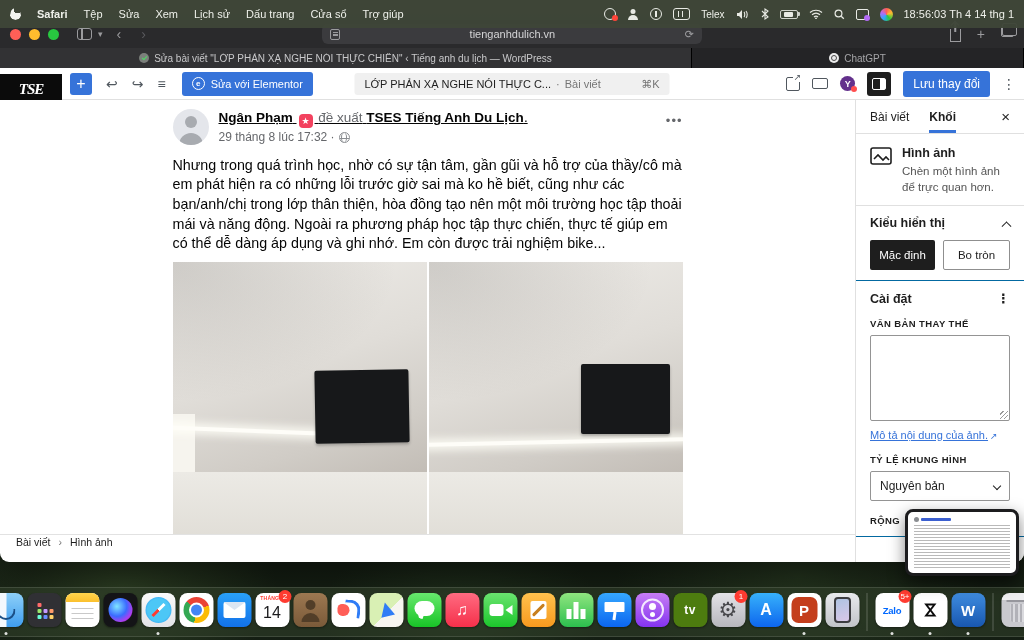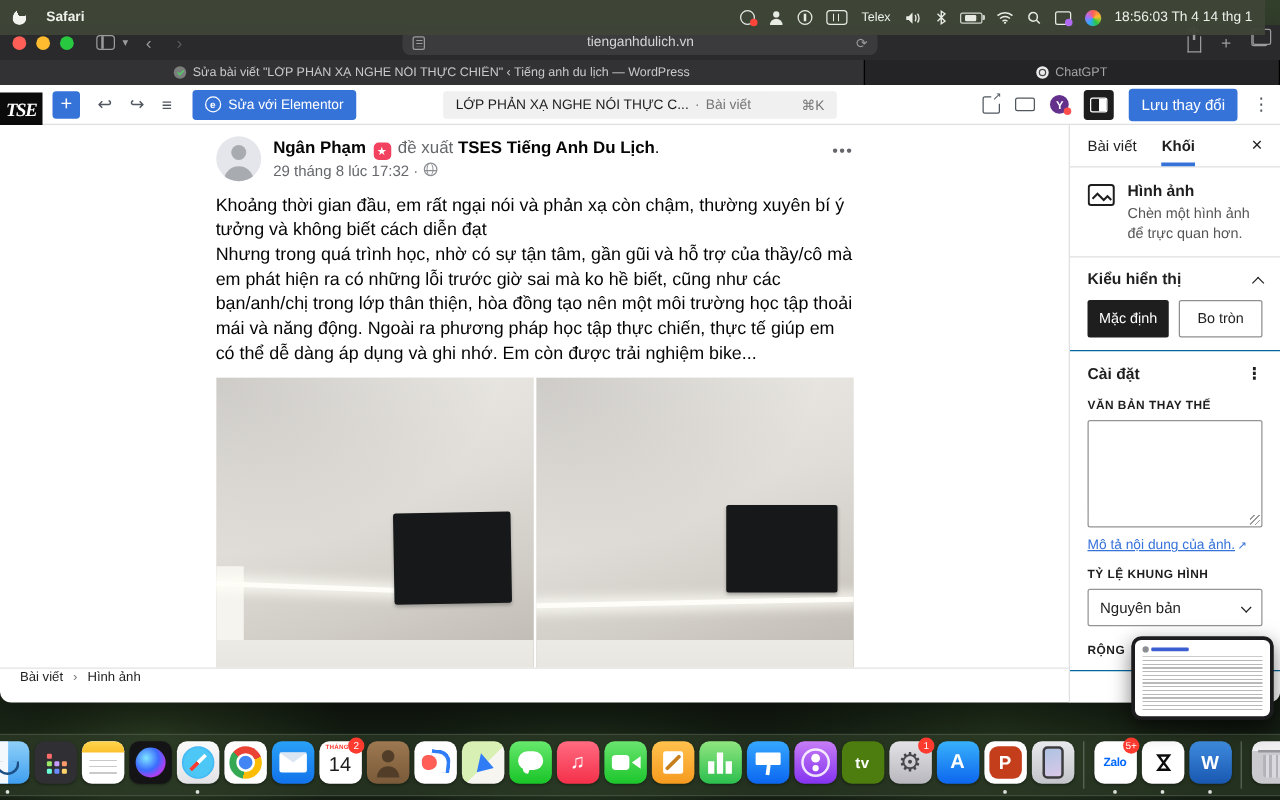--- a/index.html
+++ b/index.html
@@ -7,21 +7,21 @@
     font-family:"Liberation Sans","DejaVu Sans",sans-serif; }
   body { position:relative;
     background:
       radial-gradient(220px 140px at 12% 92%, rgba(70,96,52,.55), transparent 70%),
       radial-gradient(260px 160px at 78% 90%, rgba(58,82,46,.5), transparent 70%),
       radial-gradient(200px 120px at 45% 96%, rgba(44,66,38,.6), transparent 70%),
       linear-gradient(180deg,#33402c 0%,#27331f 45%,#1b2618 78%,#141e13 100%);
   }
 
   
-  .menubar { position:absolute; top:0; left:0; right:12px; height:28px;
+  .menubar { position:absolute; top:0; left:0; right:0; height:28px;
     background:rgba(62,70,56,.96); display:flex; align-items:center;
     color:#eef0ea; font-size:11px; padding:0 10px; z-index:50; }
   .mb-left { display:flex; align-items:center; gap:16px; }
   .apple-logo { width:11px; height:12px; background:#f2f3ef; border-radius:45% 45% 50% 50%/60% 60% 40% 40%;
     -webkit-mask:radial-gradient(circle at 70% 10%, transparent 4px, #000 0); display:inline-block; }
   .menu-item { cursor:default; white-space:nowrap; }
   .menu-item.app { font-weight:700; }
   .mb-right { margin-left:auto; display:flex; align-items:center; gap:11px; }
   .mb-ic { position:relative; display:inline-flex; align-items:center; justify-content:center; }
   .ic-rec { width:12px; height:12px; border:1.5px solid #e8eae4; border-radius:50%; }
@@ -93,21 +93,21 @@
   .fav-wp { width:10px; height:10px; border-radius:50%; background:#7b7f7b; position:relative; flex:0 0 auto; }
   .fav-wp::after { content:""; position:absolute; left:2.5px; top:3px; width:4px; height:2px;
     border-left:1.5px solid #4cd964; border-bottom:1.5px solid #4cd964; transform:rotate(-45deg); }
   .fav-gpt { width:10px; height:10px; border-radius:50%; background:#ececec; position:relative; flex:0 0 auto; }
   .fav-gpt::after { content:""; position:absolute; inset:2px; border-radius:50%; border:1.2px solid #4a4a4a; }
   .tab-title { overflow:hidden; text-overflow:ellipsis; max-width:640px; }
 
   
   .wp-header { height:32px; background:#fff; border-bottom:1px solid #e0e0e0; position:relative;
     display:flex; align-items:center; }
-  .tse-logo { width:34px; height:32px; background:#0b0b0b; color:#fff; display:flex; align-items:center;
+  .tse-logo { width:62px; height:32px; background:#0b0b0b; color:#fff; display:flex; align-items:center;
     justify-content:center; font-family:"Liberation Serif","DejaVu Serif",serif;
     font-style:italic; font-weight:700; font-size:15px; letter-spacing:-1px; flex:0 0 auto;margin-top:12px; }
   .wp-plus { width:22px; height:22px; margin-left:8px; border-radius:3px; background:var(--accent);
     color:#fff; font-size:16px; display:flex; align-items:center; justify-content:center; flex:0 0 auto; }
   .wp-tool { color:#50575e; font-size:14px; margin-left:14px; flex:0 0 auto; }
   .el-btn { margin-left:16px; height:24px; border-radius:3px; background:var(--accent); color:#fff;
     font-size:11px; display:flex; align-items:center; gap:6px; padding:0 10px; flex:0 0 auto; }
   .el-ic { width:13px; height:13px; border:1.5px solid #fff; border-radius:50%; display:flex;
     align-items:center; justify-content:center; font-size:8px; font-weight:700; }
   .doc-pill { position:absolute; left:50%; transform:translateX(-50%); top:5px; height:22px; width:315px;
@@ -136,26 +136,26 @@
   .editor-area { position:relative; height:462px; display:flex; }
   .canvas { width:855px; height:448px; background:#fff; position:relative; overflow:hidden; }
   .post { width:510px; margin:0 auto; position:relative; color:var(--fbtext); }
   .post-header { display:flex; margin-top:9px; }
   .avatar { width:36px; height:36px; border-radius:50%; background:#e4e6eb; position:relative; overflow:hidden; flex:0 0 auto; }
   .avatar::before { content:""; position:absolute; top:7px; left:50%; transform:translateX(-50%);
     width:12px; height:12px; border-radius:50%; background:#a8abb0; }
   .avatar::after { content:""; position:absolute; bottom:-4px; left:50%; transform:translateX(-50%);
     width:24px; height:16px; border-radius:12px 12px 0 0; background:#a8abb0; }
   .ph-text { margin-left:10px; line-height:1.3; }
-  .name-line { font-size:13.5px; }
+  .name-line { font-size:13.5px;text-decoration:underline; }
   .name-line b { font-weight:700; }
   .rec-badge { display:inline-block; width:14px; height:14px; background:#f3425f; border-radius:4px;
     color:#fff; font-size:9px; line-height:14px; text-align:center; vertical-align:-2px; margin:0 2px; }
   .action { color:var(--fbmuted); }
-  .time-line { font-size:12px; color:var(--fbmuted); margin-top:2px; display:flex; gap:4px; }
+  .time-line { font-size:12px; color:var(--fbmuted); margin-top:2px; display:flex; align-items:center; gap:4px; }
   .globe { width:11px; height:11px; border:1.2px solid #8a8d91; border-radius:50%; position:relative; display:inline-block; }
   .globe::before { content:""; position:absolute; left:0; right:0; top:50%; height:1px; background:#8a8d91; }
   .globe::after { content:""; position:absolute; left:50%; top:0; bottom:0; width:4px; transform:translateX(-50%);
     border-left:1px solid #8a8d91; border-right:1px solid #8a8d91; border-radius:50%; }
   .post-more { margin-left:auto; color:var(--fbmuted); font-size:13px; letter-spacing:1px; padding-top:4px; }
   .post-body { margin-top:10px; font-size:14.3px; line-height:1.38; }
   .post-body p { margin:0; }
   .see-more { font-weight:700; }
   .photos { display:flex; gap:2px; margin-top:8px; height:292px; }
   .photo { flex:1; position:relative; overflow:hidden;
@@ -348,20 +348,29 @@
 
   :root { --accent:#3673d9; --fbtext:#050505; --fbmuted:#65676b; }
 </style>
 </head>
 <body>
 
 <div class="menubar">
   <div class="mb-left">
     <span class="apple-logo"></span>
     <span class="menu-item app">Safari</span>
+    <span id="menu-items" style="display:flex;gap:16px;">
+        <span class="menu-item">Tệp</span>
+        <span class="menu-item">Sửa</span>
+        <span class="menu-item">Xem</span>
+        <span class="menu-item">Lịch sử</span>
+        <span class="menu-item">Dấu trang</span>
+        <span class="menu-item">Cửa sổ</span>
+        <span class="menu-item">Trợ giúp</span>
+      </span>
   </div>
   <div class="mb-right">
     <span class="mb-ic ic-rec"></span>
     <span class="mb-ic ic-user"></span>
     <span class="mb-ic ic-one"></span>
     <span class="mb-ic ic-keyb"></span>
     <span class="telex-label">Telex</span>
     <svg class="mb-svg" width="14" height="11" viewBox="0 0 14 11">
         <path d="M1 4h2l3-3v9L3 7H1z" fill="#e8eae4"></path>
         <path d="M8 3c1 1 1 4 0 5M10 2c1.6 1.8 1.6 5.2 0 7" stroke="#e8eae4" stroke-width="1.1" fill="none"></path>
@@ -456,21 +465,20 @@
               <b>TSES Tiếng Anh Du Lịch</b><span>.</span>
             </div>
             <div class="time-line">
               <span>29 tháng 8 lúc 17:32 ·</span>
               <span class="globe"></span>
             </div>
           </div>
           <span class="post-more">•••</span>
         </div>
         <div class="post-body">
-          <p>Khoảng thời gian đầu, em rất ngại nói và phản xạ còn chậm, thường xuyên bí ý tưởng và không biết cách diễn đạt</p>
           <p>Nhưng trong quá trình học, nhờ có sự tận tâm, gần gũi và hỗ trợ của thầy/cô mà em phát hiện ra có những lỗi trước giờ sai mà ko hề biết, cũng như các bạn/anh/chị trong lớp thân thiện, hòa đồng tạo nên một môi trường học tập thoải mái và năng động. Ngoài ra phương pháp học tập thực chiến, thực tế giúp em có thể dễ dàng áp dụng và ghi nhớ. Em còn được trải nghiệm bike...</p>
         </div>
         <div class="photos">
           <div class="photo photo-l">
             <div class="winlight"></div>
             <div class="lamp"></div>
             <div class="tv"></div>
             <div class="wallband"></div>
 
           </div>

